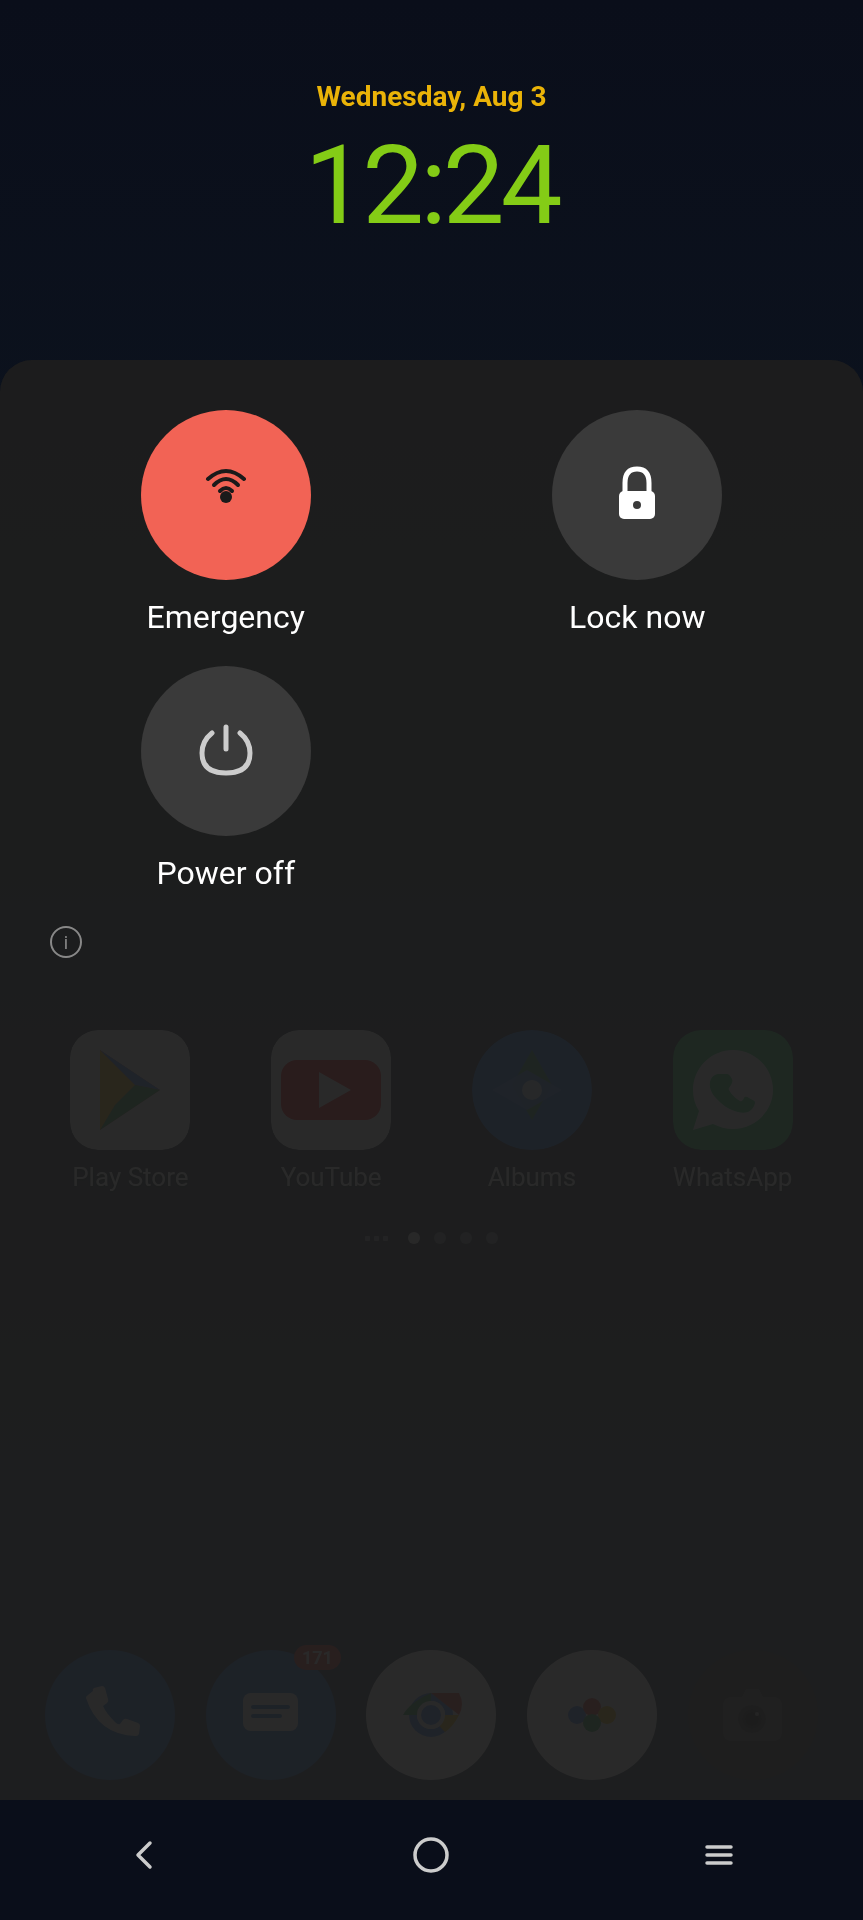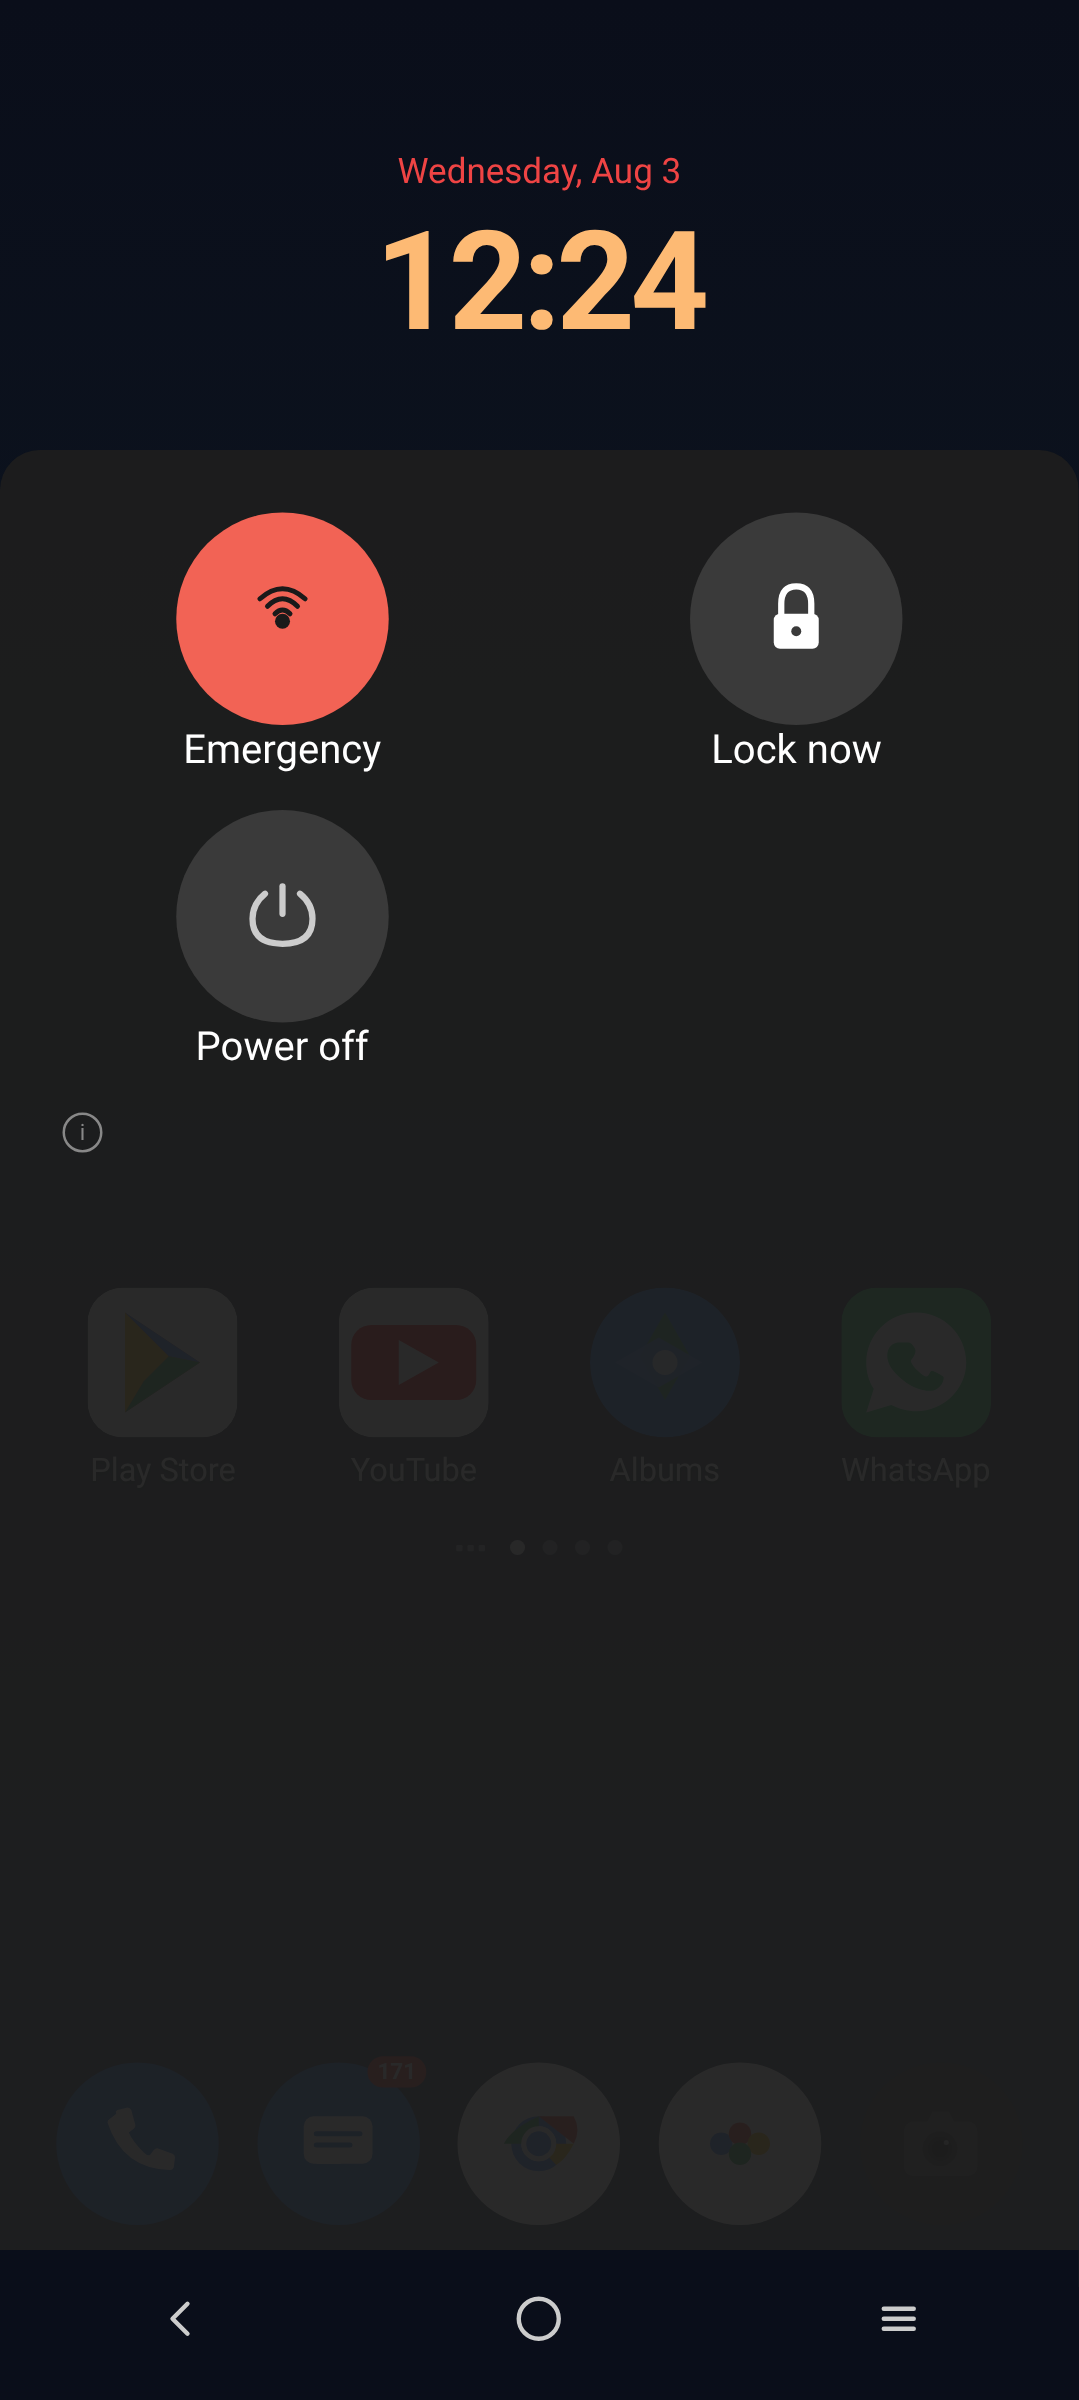--- a/index.html
+++ b/index.html
@@ -24,31 +24,30 @@
     
     .clock-area {
       position: absolute;
       top: 80px;
       left: 0; right: 0;
       text-align: center;
       z-index: 1;
     }
 
     .clock-date {
-      color: #ef4444;
+      color: #eab308;
       font-size: 28px;
+      font-weight: 700;
+      margin-bottom: 8px;
+    }
+
+    .clock-time {
+      color: #84cc16;
+      font-size: 110px;
       font-weight: 400;
-      margin-bottom: 8px;
-      margin-top: 40px;
-    }
-
-    .clock-time {
-      color: #fdba74;
-      font-size: 110px;
-      font-weight: 700;
       letter-spacing: -4px;
     }
 
     
     .power-menu-overlay {
       position: absolute;
       top: 360px;
       left: 0; right: 0;
       bottom: 0;
       background: rgba(30, 30, 30, 0.95);
@@ -61,20 +60,21 @@
       display: grid;
       grid-template-columns: 1fr 1fr;
       gap: 30px 40px;
       margin-bottom: 20px;
     }
 
     .power-menu-item {
       display: flex;
       flex-direction: column;
       align-items: center;
+      gap: 18px;
     }
 
     .power-menu-circle {
       width: 170px;
       height: 170px;
       border-radius: 50%;
       display: flex;
       align-items: center;
       justify-content: center;
       cursor: pointer;

